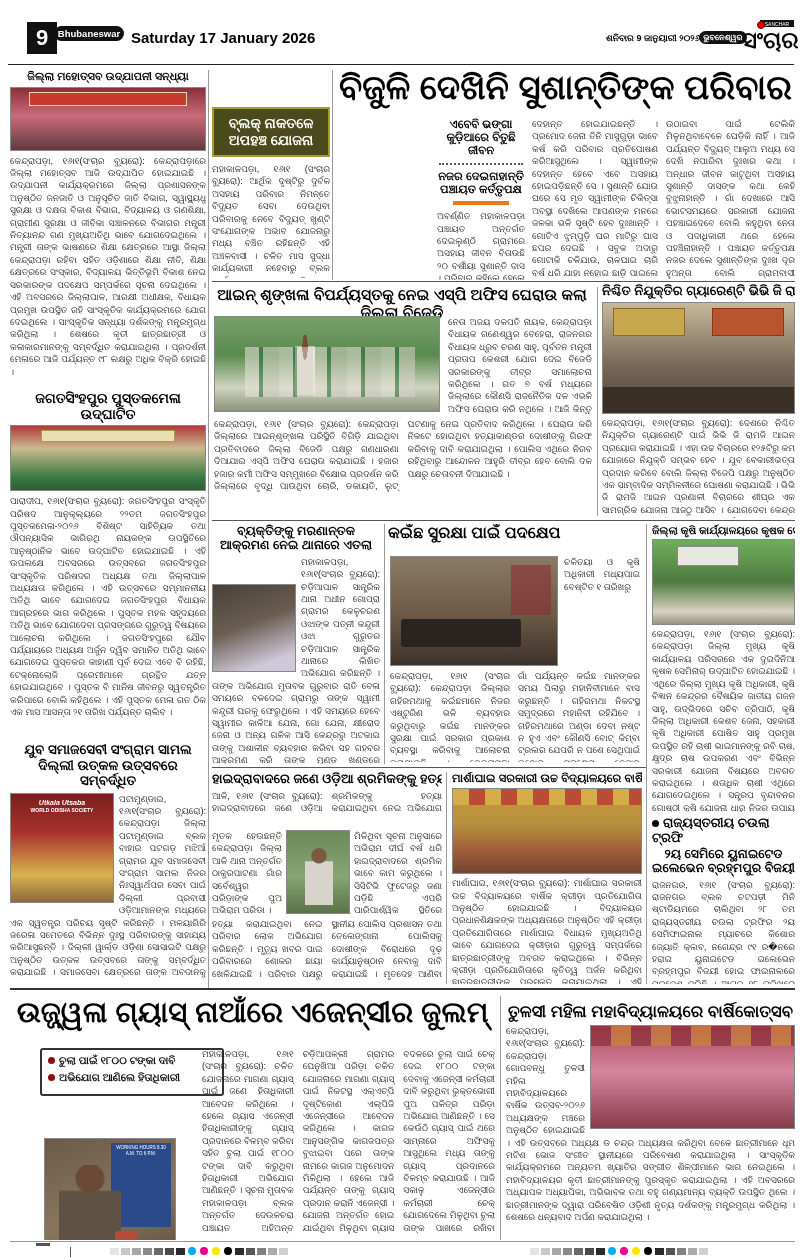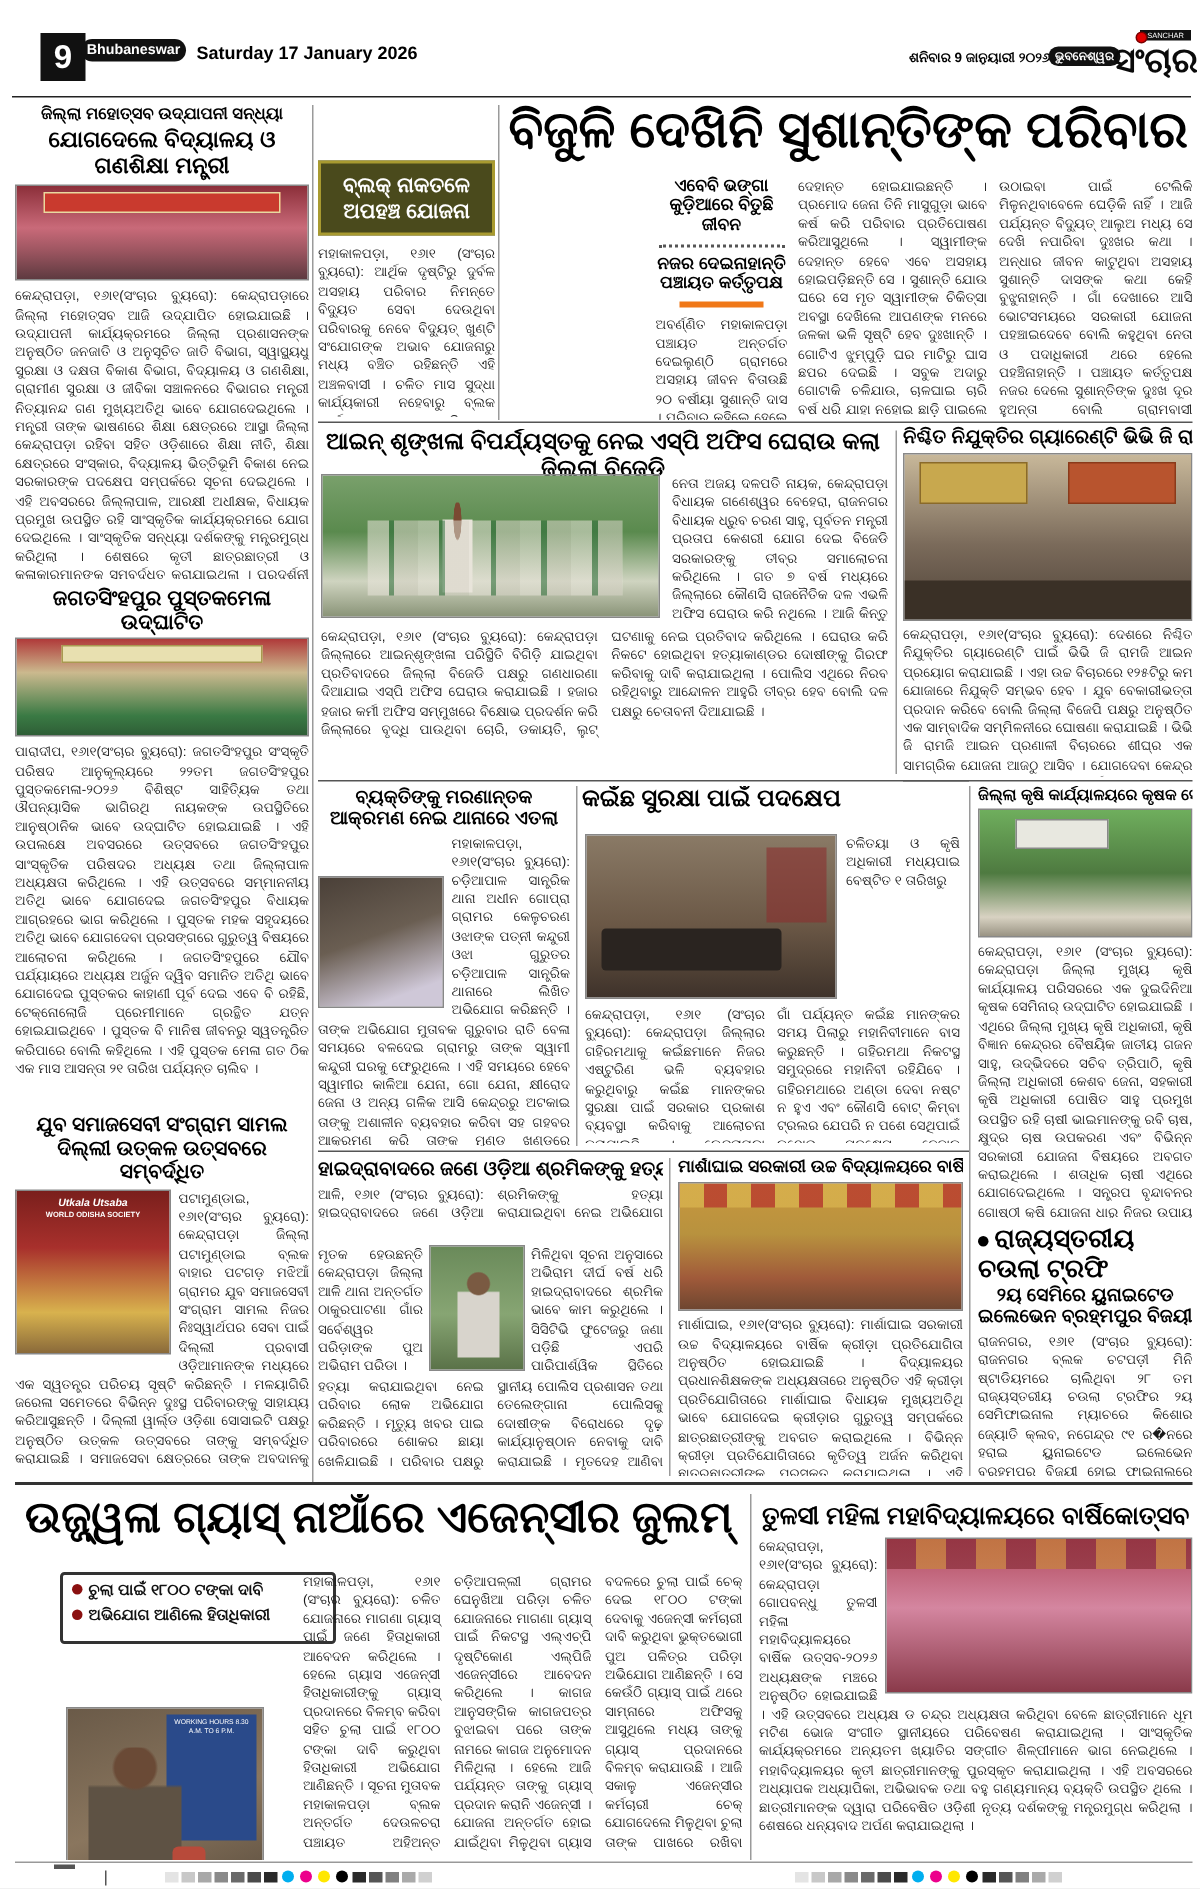--- a/index.html
+++ b/index.html
@@ -51,21 +51,21 @@
   .bdot{display:inline-block;width:7px;height:7px;border-radius:50%;background:#8a1010;margin-right:4px;}
   .nowrap{white-space:nowrap;}
 </style>
 </head>
 <body>
 
 <div id="page">
 
   <div class="abs numbox" style="left:27px;top:22px;width:30px;height:32px;font-size:22px;">9</div>
   <div class="abs pill" style="left:54px;top:26px;width:70px;height:15px;font-size:9.5px;">Bhubaneswar</div>
-  <div class="abs hl" style="left:131px;top:29px;width:190px;font-size:12px;">Saturday 17 January 2026</div>
+  <div class="abs hl" style="left:131px;top:29px;width:190px;font-size:15px;">Saturday 17 January 2026</div>
 
   <div class="abs hl" style="left:606px;top:33px;width:95px;font-size:9px;">ଶନିବାର 9 ଜାନୁୟାରୀ ୨୦୨୬</div>
   <div class="abs pill" style="left:699px;top:31px;width:48px;height:13px;font-size:8px;">ଭୁବନେଶ୍ୱର</div>
   <div class="abs mast-strip" style="left:760px;top:20px;width:34px;height:7px;font-size:5px;">SANCHAR</div>
   <div class="red-dot abs" style="left:757px;top:21px;width:6px;height:6px;"></div>
   <div class="abs masthead" style="left:742px;top:27px;width:56px;font-size:23px;">ସଂଚାର</div>
   <div class="hrule" style="left:8px;top:64px;width:786px;background:#222;"></div>
 
   <div class="vr" style="left:208px;top:70px;height:918px;"></div>
   <div class="vr" style="left:332px;top:70px;height:210px;"></div>
@@ -76,21 +76,20 @@
   <div class="vr" style="left:500px;top:996px;height:244px;"></div>
   <div class="hrule" style="left:212px;top:281px;width:583px;"></div>
   <div class="hrule" style="left:602px;top:520px;width:193px;"></div>
   <div class="hrule" style="left:212px;top:520px;width:434px;"></div>
   <div class="hrule" style="left:212px;top:767px;width:434px;"></div>
   <div class="hrule" style="left:10px;top:988px;width:785px;height:2px;background:#333;"></div>
   <div class="hrule" style="left:10px;top:1241px;width:785px;background:#999;"></div>
 
   <div class="abs" style="left:10px;top:70px;width:196px;height:316px;">
     <div class="hl center" style="font-size:11px;">ଜିଲ୍ଲା ମହୋତ୍ସବ ଉଦ୍‌ଯାପନୀ ସନ୍ଧ୍ୟା</div>
-    <div class="hl center" style="font-size:15px;margin-top:2px;">ଯୋଗଦେଲେ ବିଦ୍ୟାଳୟ ଓ ଗଣଶିକ୍ଷା ମନ୍ତ୍ରୀ</div>
     <div class="photo ph-stage" style="width:196px;height:64px;margin-top:4px;">
       <div style="position:absolute;top:4px;left:18px;right:18px;height:12px;background:#c93a2e;border:1px solid #e8d9a0;"></div>
     </div>
     <div class="body-txt" style="height:210px;margin-top:4px;">କେନ୍ଦ୍ରାପଡ଼ା, ୧୬ା୧(ସଂଚାର ବ୍ୟୁରୋ): କେନ୍ଦ୍ରାପଡ଼ାରେ ଜିଲ୍ଲା ମହୋତ୍ସବ ଆଜି ଉଦ୍‌ଯାପିତ ହୋଇଯାଇଛି । ଉଦ୍‌ଯାପନୀ କାର୍ଯ୍ୟକ୍ରମରେ ଜିଲ୍ଲା ପ୍ରଶାସନଙ୍କ ଅନୁଷ୍ଠିତ ଜନଜାତି ଓ ଅନୁସୂଚିତ ଜାତି ବିଭାଗ, ସ୍ୱାସ୍ଥ୍ୟଧୁ ସୁରକ୍ଷା ଓ ଦକ୍ଷତା ବିକାଶ ବିଭାଗ, ବିଦ୍ୟାଳୟ ଓ ଗଣଶିକ୍ଷା, ଗ୍ରାମୀଣ ସୁରକ୍ଷା ଓ ଜୀବିକା ସଞ୍ଚାଳନରେ ବିଭାଗର ମନ୍ତ୍ରୀ ନିତ୍ୟାନନ୍ଦ ଗଣ ମୁଖ୍ୟଅତିଥି ଭାବେ ଯୋଗଦେଇଥିଲେ । ମନ୍ତ୍ରୀ ତାଙ୍କ ଭାଷଣରେ ଶିକ୍ଷା କ୍ଷେତ୍ରରେ ଆସ୍ଥା ଜିଲ୍ଲା କେନ୍ଦ୍ରାପଡ଼ା ରହିବା ସହିତ ଓଡ଼ିଶାରେ ଶିକ୍ଷା ନୀତି, ଶିକ୍ଷା କ୍ଷେତ୍ରରେ ସଂସ୍କାର, ବିଦ୍ୟାଳୟ ଭିତ୍ତିଭୂମି ବିକାଶ ନେଇ ସରକାରଙ୍କ ପଦକ୍ଷେପ ସମ୍ପର୍କରେ ସୂଚନା ଦେଇଥିଲେ । ଏହି ଅବସରରେ ଜିଲ୍ଲାପାଳ, ଆରକ୍ଷୀ ଅଧୀକ୍ଷକ, ବିଧାୟକ ପ୍ରମୁଖ ଉପସ୍ଥିତ ରହି ସାଂସ୍କୃତିକ କାର୍ଯ୍ୟକ୍ରମରେ ଯୋଗ ଦେଇଥିଲେ । ସାଂସ୍କୃତିକ ସନ୍ଧ୍ୟା ଦର୍ଶକଙ୍କୁ ମନ୍ତ୍ରମୁଗ୍ଧ କରିଥିଲା । ଶେଷରେ କୃତୀ ଛାତ୍ରଛାତ୍ରୀ ଓ କଳାକାରମାନଙ୍କୁ ସମ୍ବର୍ଦ୍ଧିତ କରାଯାଇଥିଲା । ପ୍ରଦର୍ଶନୀ ମେଳାରେ ଆଜି ପର୍ଯ୍ୟନ୍ତ ୯୮ ଲକ୍ଷରୁ ଅଧିକ ବିକ୍ରି ହୋଇଛି ।</div>
   </div>
 
   <div class="abs" style="left:212px;top:70px;width:118px;height:208px;">
     <div class="scheme-box hl center" style="width:114px;height:46px;font-size:14px;line-height:1.25;margin-top:37px;">ବ୍ଲକ୍ ନାକତଳେ ଅପହଞ୍ଚ ଯୋଜନା</div>
     <div class="body-txt" style="height:152px;margin-top:6px;">ମହାକାଳପଡ଼ା, ୧୬ା୧ (ସଂଚାର ବ୍ୟୁରୋ): ଆର୍ଥିକ ଦୃଷ୍ଟିରୁ ଦୁର୍ବଳ ଅସହାୟ ପରିବାର ନିମନ୍ତେ ବିଦ୍ୟୁତ ସେବା ଦେଉଥିବା ପରିବାରକୁ ନେବେ ବିଦ୍ୟୁତ୍ ଖୁଣ୍ଟି ସଂଯୋଗଙ୍କ ଅଭାବ ଯୋଜନାରୁ ମଧ୍ୟ ବଞ୍ଚିତ ରହିଛନ୍ତି ଏହି ଅଞ୍ଚଳବାସୀ । ଚଳିତ ମାସ ସୁଦ୍ଧା କାର୍ଯ୍ୟକାରୀ ନହେବାରୁ ବ୍ଲକ କାର୍ଯ୍ୟାଳୟ ନାକତଳେ ଏହି ଅଞ୍ଚଳ ଥିଲେ ମଧ୍ୟ ସଂଯୋଗ ଅଭାବରୁ ସରକାରଙ୍କ ଯୋଜନା ସାଧାରଣ ଲୋକଙ୍କ ପାଇଁ ନେବେ ଫଳପ୍ରଦ ହୋଇନି ବୋଲି ଗ୍ରାମବାସୀ ପ୍ରକାଶ କରିଛନ୍ତି । ଏହାର ସମାଧାନ ପାଇଁ ପ୍ରଶାସନ ତୁରନ୍ତ ପଦକ୍ଷେପ ନେବାକୁ ଦାବି ହେଉଛି ।</div>
   </div>
@@ -189,21 +188,21 @@
 
   <div class="abs" style="left:452px;top:772px;width:190px;height:212px;">
     <div class="hl center nowrap" style="font-size:11.5px;">ମାର୍ଶାଘାଇ ସରକାରୀ ଉଚ୍ଚ ବିଦ୍ୟାଳୟରେ ବାର୍ଷିକ କ୍ରୀଡ଼ା</div>
     <div class="photo ph-sports" style="width:190px;height:86px;margin-top:3px;">
       <div style="position:absolute;top:0;left:0;width:100%;height:16px;background:repeating-linear-gradient(90deg,#d8b24e 0 16px,#b83a2e 16px 32px);opacity:.8;"></div>
     </div>
     <div class="body-txt" style="height:110px;margin-top:3px;">ମାର୍ଶାଘାଇ, ୧୬ା୧(ସଂଚାର ବ୍ୟୁରୋ): ମାର୍ଶାଘାଇ ସରକାରୀ ଉଚ୍ଚ ବିଦ୍ୟାଳୟରେ ବାର୍ଷିକ କ୍ରୀଡ଼ା ପ୍ରତିଯୋଗିତା ଅନୁଷ୍ଠିତ ହୋଇଯାଇଛି । ବିଦ୍ୟାଳୟର ପ୍ରଧାନଶିକ୍ଷକଙ୍କ ଅଧ୍ୟକ୍ଷତାରେ ଅନୁଷ୍ଠିତ ଏହି କ୍ରୀଡ଼ା ପ୍ରତିଯୋଗିତାରେ ମାର୍ଶାଘାଇ ବିଧାୟକ ମୁଖ୍ୟଅତିଥି ଭାବେ ଯୋଗଦେଇ କ୍ରୀଡ଼ାର ଗୁରୁତ୍ୱ ସମ୍ପର୍କରେ ଛାତ୍ରଛାତ୍ରୀଙ୍କୁ ଅବଗତ କରାଇଥିଲେ । ବିଭିନ୍ନ କ୍ରୀଡ଼ା ପ୍ରତିଯୋଗିତାରେ କୃତିତ୍ୱ ଅର୍ଜନ କରିଥିବା ଛାତ୍ରଛାତ୍ରୀଙ୍କୁ ପୁରସ୍କୃତ କରାଯାଇଥିଲା । ଏହି ଅବସରରେ ଅଭିଭାବକ, ଶିକ୍ଷକ ଶିକ୍ଷୟିତ୍ରୀ ଓ ବହୁ ଗଣ୍ୟମାନ୍ୟ ବ୍ୟକ୍ତି ଉପସ୍ଥିତ ଥିଲେ ।</div>
   </div>
 
   <div class="abs" style="left:652px;top:816px;width:143px;height:168px;">
-    <div class="hl" style="font-size:17px;"><span class="bdot" style="background:#000;"></span><span>ରାଜ୍ୟସ୍ତରୀୟ ଚଉଲା ଟ୍ରଫି</span></div>
+    <div class="hl" style="font-size:13px;"><span class="bdot" style="background:#000;"></span><span>ରାଜ୍ୟସ୍ତରୀୟ ଚଉଲା ଟ୍ରଫି</span></div>
     <div class="hl center" style="font-size:12.5px;margin-top:1px;">୨ୟ ସେମିରେ ୟୁନାଇଟେଡ ଇଲେଭେନ ବ୍ରହ୍ମପୁର ବିଜୟୀ</div>
     <div class="body-txt" style="height:112px;margin-top:3px;">ରାଜନଗର, ୧୬ା୧ (ସଂଚାର ବ୍ୟୁରୋ): ରାଜନଗର ବ୍ଲକ ଚଟପଡ଼ୀ ମିନି ଷ୍ଟାଡିୟମରେ ଚାଲିଥିବା ୨୮ ତମ ରାଜ୍ୟସ୍ତରୀୟ ଚଉଲା ଟ୍ରଫିର ୨ୟ ସେମିଫାଇନାଲ ମ୍ୟାଚରେ କିଶୋର ଜ୍ୟୋତି କ୍ଲବ, ନଗେନ୍ଦ୍ର ୯୧ ର�ନରେ ହରାଇ ୟୁନାଇଟେଡ ଇଲେଭେନ ବ୍ରହ୍ମପୁର ବିଜୟୀ ହୋଇ ଫାଇନାଲରେ ପ୍ରବେଶ କରିଛି । ଆଗକୁ ୧୮ ତାରିଖରେ ଫାଇନାଲରେ ୟୁନାଇଟେଡ ଇଲେଭେନ ବ୍ରହ୍ମପୁର ସହିତ ମୁକାବିଲା ହେବ । ଭୁବନେଶ୍ୱର ମଧ୍ୟରେ ମୁକାବିଲା ପାଇଁ ଉଭୟ ଦଳ ପ୍ରସ୍ତୁତ ଅଛନ୍ତି । ୩୩୩ ରନର ବିଜୟ ଲକ୍ଷ୍ୟ ନେଇ ପଡ଼ିଆକୁ ଓହ୍ଲାଇଥିବା ବିପକ୍ଷ, ଜଣେ ବି ୧୯.୫ ଓଭର ଖେଳି ସମସ୍ତ ଉଇକେଟ ହରାଇ ୧୨୨ ରନ କରି ପରାଜିତ ହୋଇଥିଲା ।</div>
   </div>
 
   <div class="abs" style="left:10px;top:996px;width:485px;height:244px;">
     <div class="hl center nowrap" style="font-size:29px;height:42px;">ଉଜ୍ଜ୍ୱଳା ଗ୍ୟାସ୍ ନାଆଁରେ ଏଜେନ୍ସୀର ଜୁଲମ୍</div>
     <div class="bullet-box abs" style="left:30px;top:52px;width:168px;height:40px;padding:2px 6px;">
       <div class="bullet-line"><span class="bdot"></span><span>ଚୁଲା ପାଇଁ ୧୮୦୦ ଟଙ୍କା ଦାବି</span></div>
       <div class="bullet-line"><span class="bdot"></span><span>ଅଭିଯୋଗ ଆଣିଲେ ହିତାଧିକାରୀ</span></div>
     </div>

